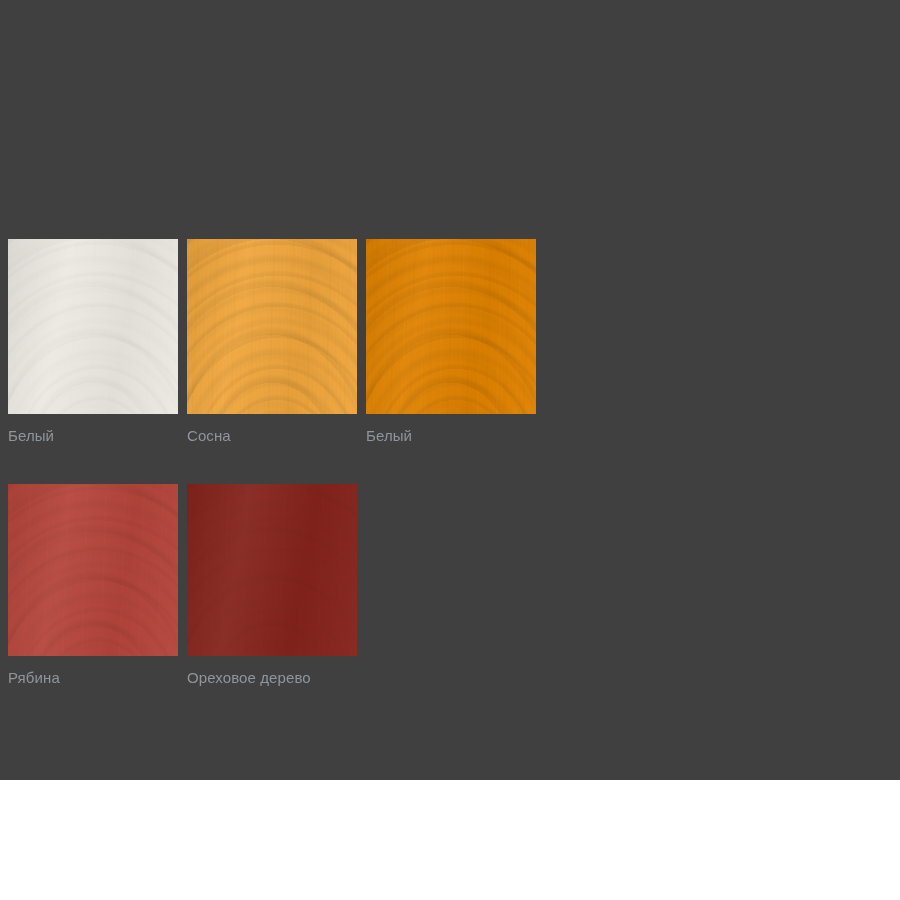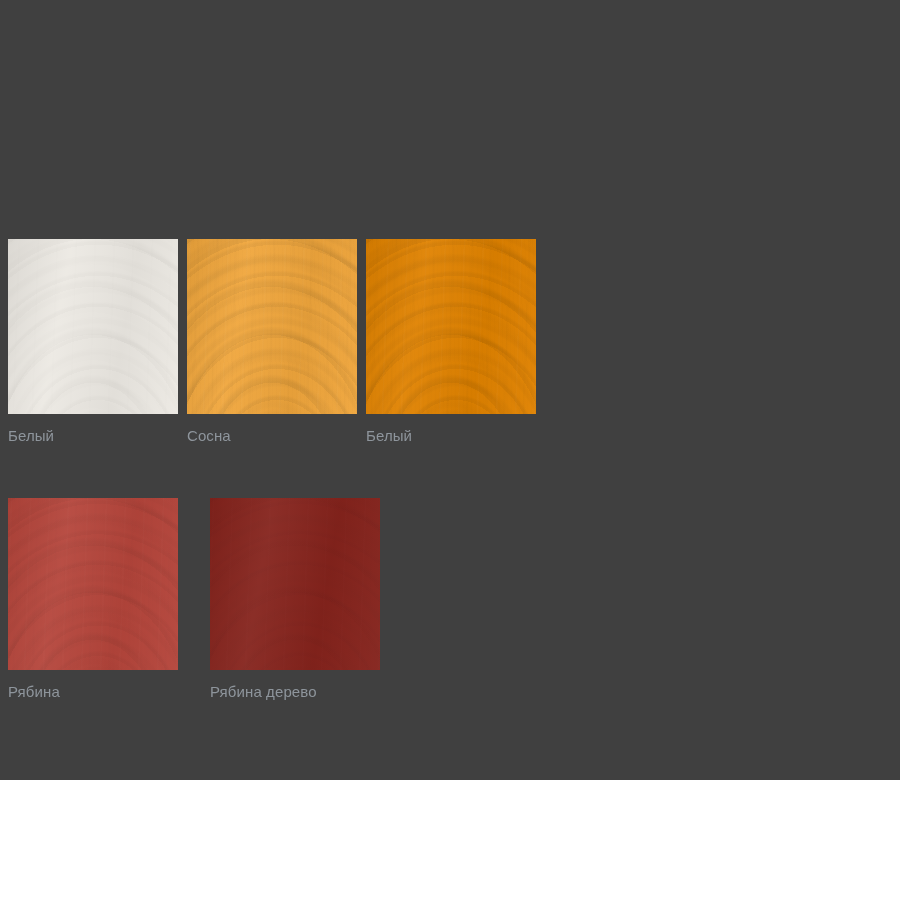--- a/index.html
+++ b/index.html
@@ -25,22 +25,21 @@
     left: 8px;
     top: 239px;
     width: 884px;
   }
   .swatch-row {
     display: flex;
     flex-direction: row;
     align-items: flex-start;
   }
   .swatch-row.row-2 {
-    margin-top: 53px;
-    gap: 23px;
+    margin-top: 39px;
   }
   .swatch-cell {
     width: 170px;
     margin-right: 9px;
     flex: 0 0 170px;
   }
   .swatch-chip {
     position: relative;
     width: 170px;
     height: 175px;
@@ -192,21 +191,21 @@
       </div>
 
       <div class="swatch-cell">
         <div class="swatch-chip" style="background: rgb(133, 35, 28);">
           <div class="grain grain-arch" style="opacity: 0.187;"></div>
           <div class="grain grain-arch2" style="opacity: 0.176;"></div>
           <div class="grain grain-streak" style="opacity: 0.121;"></div>
           <div class="grain grain-fibre" style="opacity: 0.11;"></div>
           <div class="grain grain-shade"></div>
         </div>
-        <span class="swatch-label">Рябина дерево</span>
+        <span class="swatch-label">Ореховое дерево</span>
       </div>
 
 
 
     </div>
 
   </div>
 </div>
 
 </body></html>

